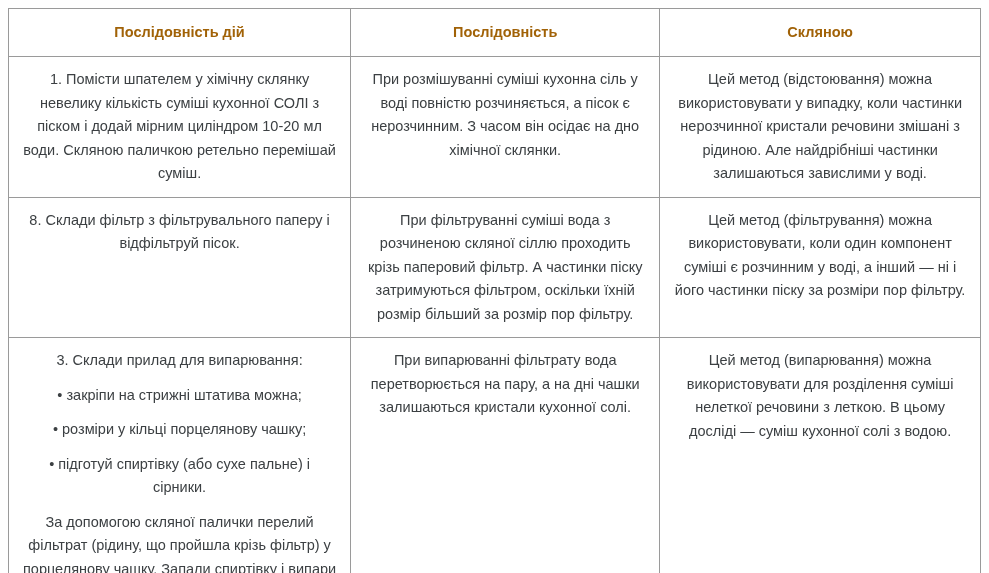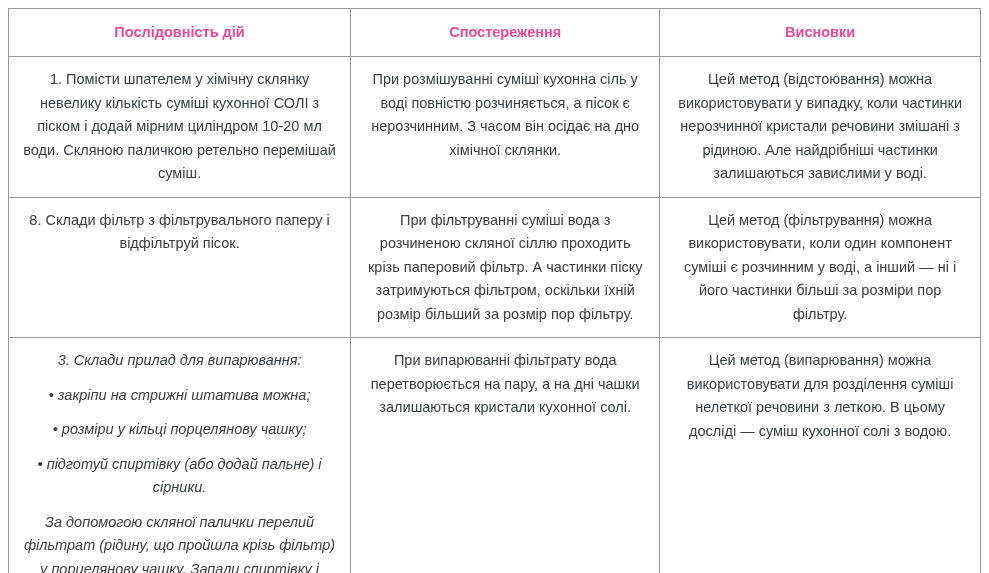--- a/index.html
+++ b/index.html
@@ -27,67 +27,66 @@
     text-align: center;
     font-size: 14.5px;
     line-height: 1.62;
     padding: 11px 14px;
     word-wrap: break-word;
   }
   table.experiment th {
     font-weight: 600;
     vertical-align: middle;
     padding: 12px 10px;
-    color: #ec4899;
+    color: #a16207;
   }
   table.experiment td {
     vertical-align: top;
   }
   td.cell p {
     margin: 0 0 11px 0;
-    font-style: italic;
   }
   td.cell p:last-child {
     margin-bottom: 0;
   }
 </style>
 </head>
 <body>
 
 <div class="page">
   <table class="experiment">
     <colgroup>
       <col style="width:35.2%">
       <col style="width:31.8%">
       <col style="width:33%">
     </colgroup>
     <thead>
       <tr>
         <th>Послідовність дій</th>
-        <th>Спостереження</th>
-        <th>Висновки</th>
+        <th>Послідовність</th>
+        <th>Скляною</th>
       </tr>
     </thead>
     <tbody>
       <tr>
         <td class="cell">1. Помісти шпателем у хімічну склянку невелику кількість суміші кухонної СОЛІ з піском і додай мірним циліндром 10-20 мл води. Скляною паличкою ретельно перемішай суміш.</td>
         <td class="cell">При розмішуванні суміші кухонна сіль у воді повністю розчиняється, а пісок є нерозчинним. З часом він осідає на дно хімічної склянки.</td>
         <td class="cell">Цей метод (відстоювання) можна використовувати у випадку, коли частинки нерозчинної кристали речовини змішані з рідиною. Але найдрібніші частинки залишаються завислими у воді.</td>
       </tr>
       <tr>
         <td class="cell">8. Склади фільтр з фільтрувального паперу і відфільтруй пісок.</td>
         <td class="cell">При фільтруванні суміші вода з розчиненою скляної сіллю проходить крізь паперовий фільтр. А частинки піску затримуються фільтром, оскільки їхній розмір більший за розмір пор фільтру.</td>
-        <td class="cell">Цей метод (фільтрування) можна використовувати, коли один компонент суміші є розчинним у воді, а інший — ні і його частинки більші за розміри пор фільтру.</td>
+        <td class="cell">Цей метод (фільтрування) можна використовувати, коли один компонент суміші є розчинним у воді, а інший — ні і його частинки піску за розміри пор фільтру.</td>
       </tr>
       <tr>
         <td class="cell">
           <p>3. Склади прилад для випарювання:</p>
           <p>• закріпи на стрижні штатива можна;</p>
           <p>• розміри у кільці порцелянову чашку;</p>
-          <p>• підготуй спиртівку (або додай пальне) і сірники.</p>
+          <p>• підготуй спиртівку (або сухе пальне) і сірники.</p>
           <p>За допомогою скляної палички перелий фільтрат (рідину, що пройшла крізь фільтр) у порцелянову чашку. Запали спиртівку і випари воду.</p>
         </td>
         <td class="cell">При випарюванні фільтрату вода перетворюється на пару, а на дні чашки залишаються кристали кухонної солі.</td>
         <td class="cell">Цей метод (випарювання) можна використовувати для розділення суміші нелеткої речовини з леткою. В цьому досліді — суміш кухонної солі з водою.</td>
       </tr>
     </tbody>
   </table>
 </div>
 
 </body></html>

